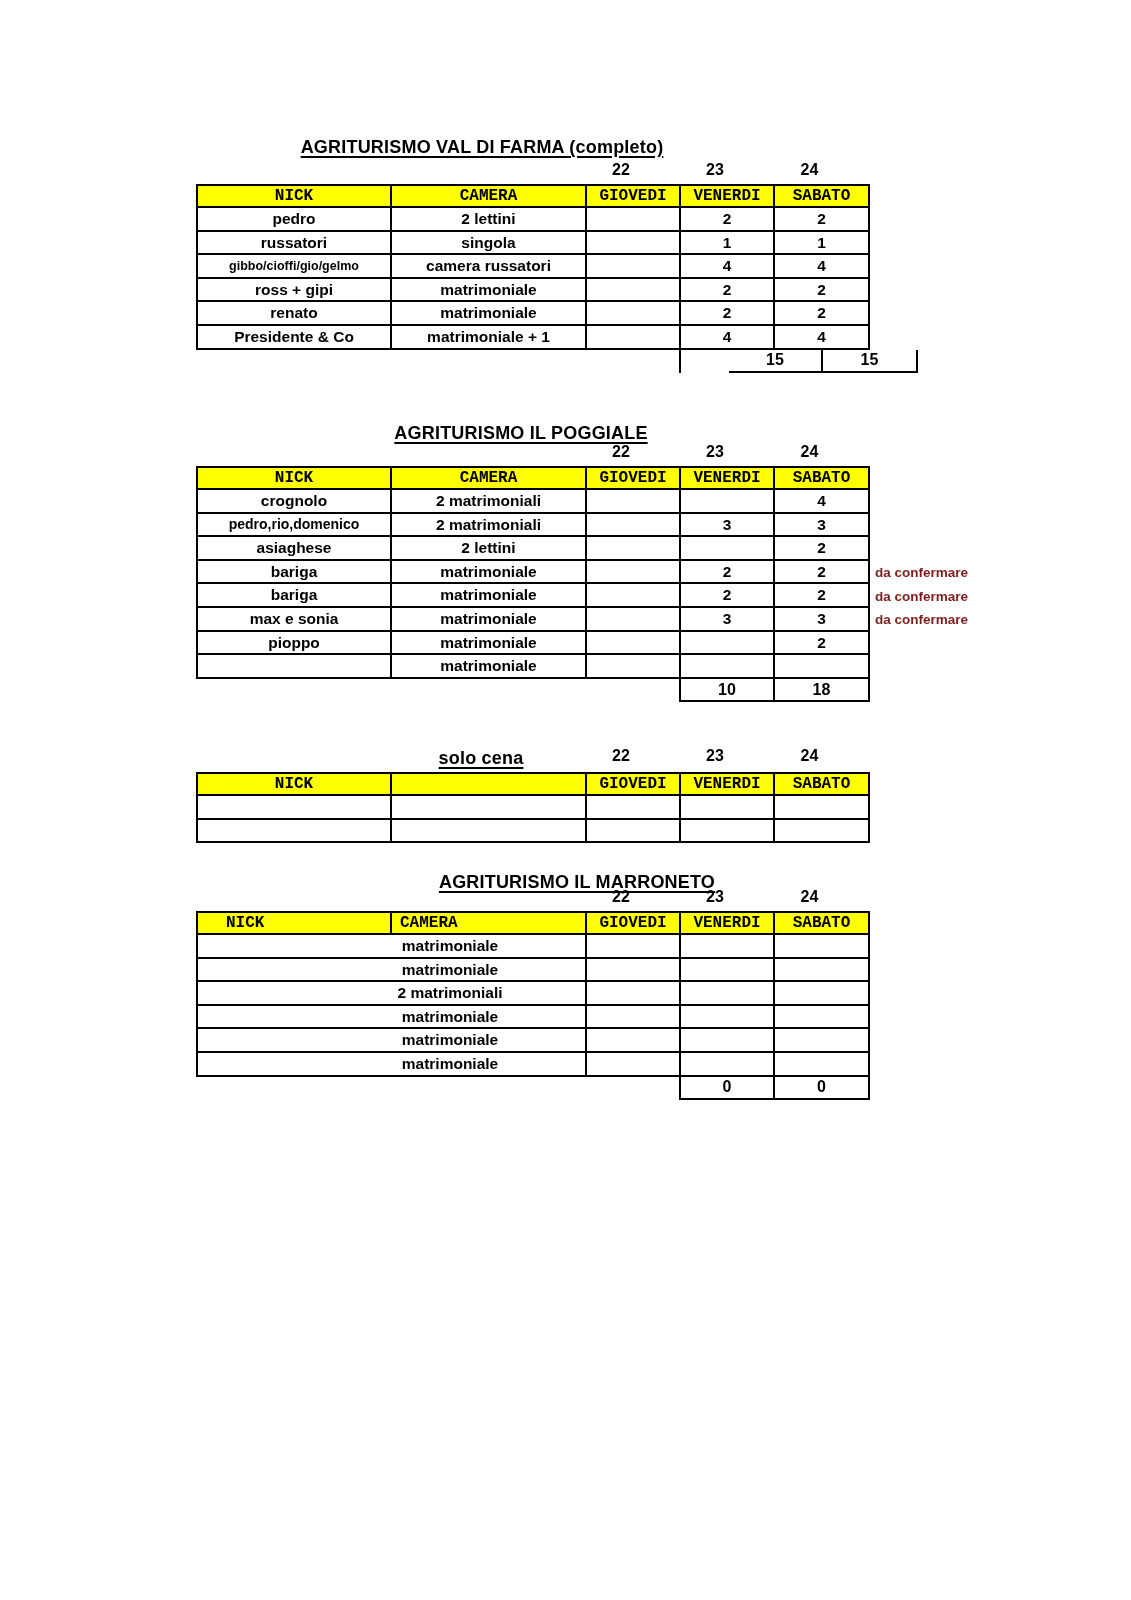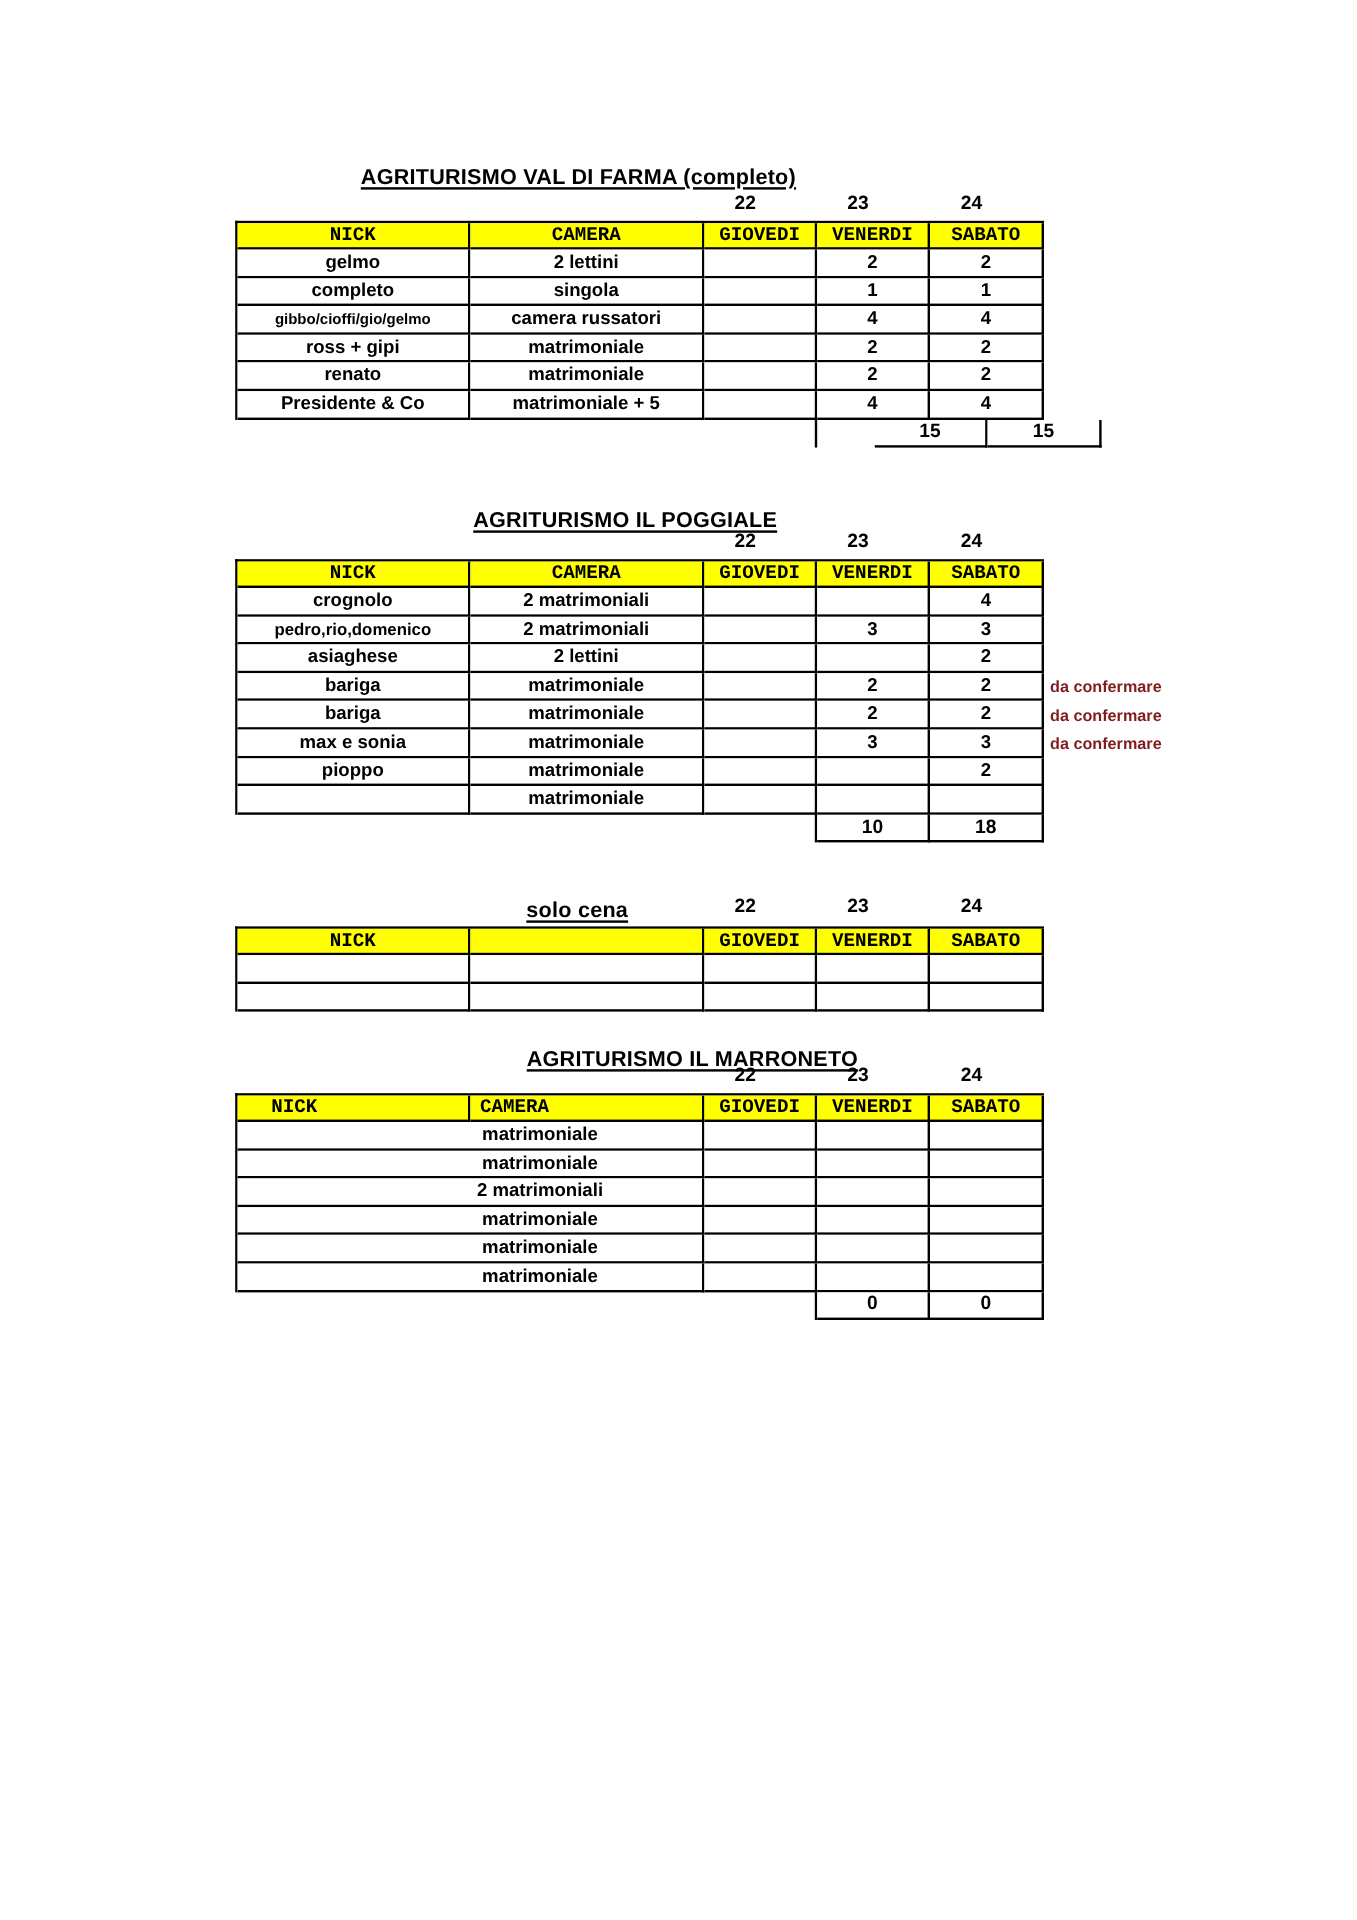--- a/index.html
+++ b/index.html
@@ -92,47 +92,47 @@
       <div class="date">22</div>
       <div class="date">23</div>
       <div class="date">24</div>
     </div>
     <div class="tgrid" style="top: 184px; grid-template-columns: 194px 195px 94px 94px 95px; grid-template-rows: 22px repeat(6, 23.6px);">
       <div class="cell hdr">NICK</div>
       <div class="cell hdr">CAMERA</div>
       <div class="cell hdr">GIOVEDI</div>
       <div class="cell hdr">VENERDI</div>
       <div class="cell hdr">SABATO</div>
-      <div class="cell">gelmo</div>
+      <div class="cell">pedro</div>
       <div class="cell">2 lettini</div>
       <div class="cell"></div>
       <div class="cell">2</div>
       <div class="cell">2</div>
-      <div class="cell">completo</div>
+      <div class="cell">russatori</div>
       <div class="cell">singola</div>
       <div class="cell"></div>
       <div class="cell">1</div>
       <div class="cell">1</div>
       <div class="cell" style="font-size: 12.5px;">gibbo/cioffi/gio/gelmo</div>
       <div class="cell">camera russatori</div>
       <div class="cell"></div>
       <div class="cell">4</div>
       <div class="cell">4</div>
       <div class="cell">ross + gipi</div>
       <div class="cell">matrimoniale</div>
       <div class="cell"></div>
       <div class="cell">2</div>
       <div class="cell">2</div>
       <div class="cell">renato</div>
       <div class="cell">matrimoniale</div>
       <div class="cell"></div>
       <div class="cell">2</div>
       <div class="cell">2</div>
       <div class="cell">Presidente &amp; Co</div>
-      <div class="cell">matrimoniale + 5</div>
+      <div class="cell">matrimoniale + 1</div>
       <div class="cell"></div>
       <div class="cell">4</div>
       <div class="cell">4</div>
     </div>
     <div class="totals" style="top: 349.6px; padding-left: 48px;">
       <div class="cell">15</div>
       <div class="cell">15</div>
     </div>
     <div class="tbl-title" style="top: 423px; left: 481px; margin-left: 40px;">AGRITURISMO IL POGGIALE</div>
     <div class="dates" style="top: 443px;">

